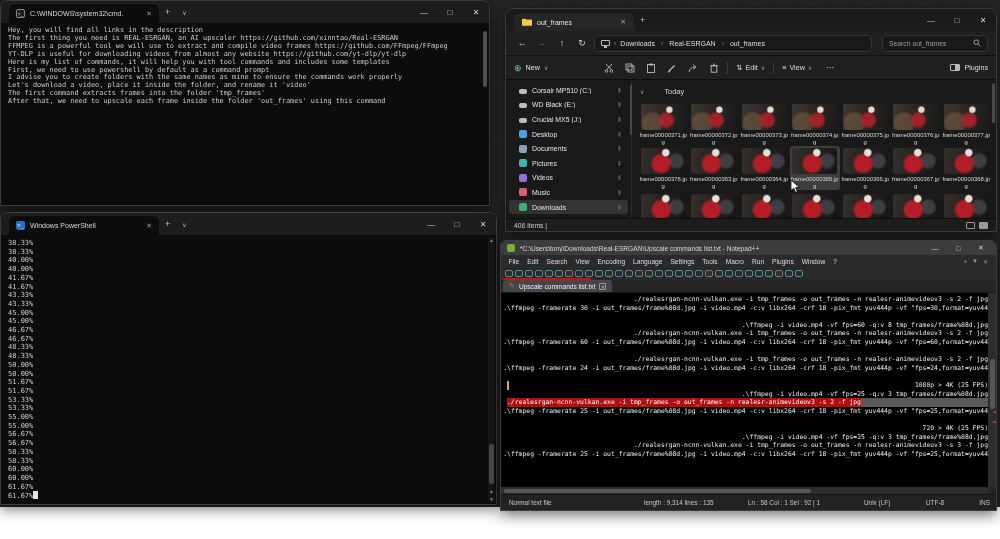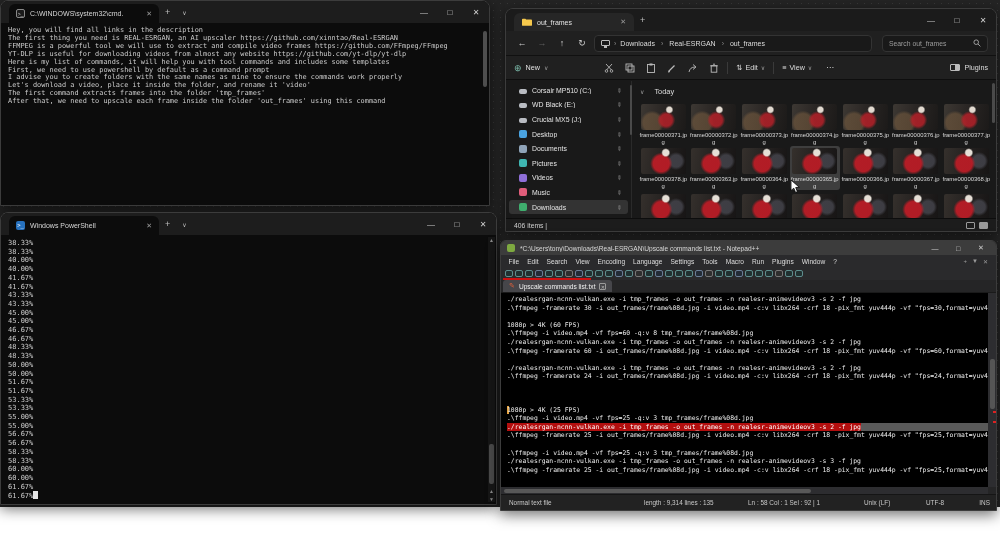--- a/index.html
+++ b/index.html
@@ -68,21 +68,21 @@
   .ic-desktop { background:#4aa3e0; }
   .ic-documents { background:#8fa3b8; }
   .ic-pictures { background:#3fb6b2; }
   .ic-videos { background:#8f6fd8; }
   .ic-music { background:#e05d7a; }
   .ic-downloads { background:#3fae6e; }
   .ic-recycle { background:#5f6f63; }
   .pin { color:#8f8f8f; font-size:6px; transform:rotate(45deg); }
   .sb-scroll { position:absolute; right:0; top:4px; width:2px; height:50px; background:#4a4a4a; border-radius:1px; }
   .exp-main { flex:1; position:relative; padding:4px 4px 0 6px; overflow:hidden; }
-  .group-hdr { display:flex; align-items:center; gap:10px; color:#dcdcdc; font-size:7.4px; margin:2px 0 6px 2px; }
+  .group-hdr { display:flex; align-items:center; gap:20px; color:#dcdcdc; font-size:7.4px; margin:2px 0 6px 2px; }
   .group-hdr .chev { font-size:6px; color:#9a9a9a; }
   .file-row { display:flex; }
   .cell { width:50.5px; display:flex; flex-direction:column; align-items:center; padding:2px 0 1px; border-radius:3px; }
   .cell.sel { background:#3e3e3e; }
   .thumb { width:45px; height:26px; border-radius:2px;
     background:
       radial-gradient(circle at 63% 22%, rgba(236,228,218,.95) 0 2.5px, rgba(236,228,218,0) 4px),
       radial-gradient(circle at 56% 62%, rgba(176,32,40,.88) 0 6px, rgba(176,32,40,0) 9px),
       radial-gradient(circle at 25% 72%, rgba(122,94,64,.55) 0 9px, transparent 12px),
       linear-gradient(100deg, #3d3833 0%, #2b2725 45%, #1c1a19 100%); }
@@ -114,22 +114,22 @@
   .np-ico { width:7.5px; height:7.5px; border:1px solid #5e8d8d; border-radius:2px; background:#203030; }
   .np-ico:nth-child(4n) { border-color:#6a7d96; background:#232b36; }
   .np-ico:nth-child(7n) { border-color:#777; background:#2e2e2e; }
   .red-underline { position:absolute; left:2px; bottom:0px; width:88px; height:2px; background:#cc1111; }
   .np-tabbar { height:13px; background:#252526; display:flex; align-items:flex-end; border-bottom:1px solid #1a1a1a; }
   .np-tab { display:flex; align-items:center; gap:4px; background:#46464a; height:12px; padding:0 6px; border-radius:3px 3px 0 0; margin-left:2px; }
   .np-tab-label { color:#f0f0f0; font-size:6.6px; white-space:nowrap; }
   .np-tab-mod { color:#e0603a; font-size:7px; }
   .np-tab-close { width:7px; height:7px; border:1px solid #9a9a9a; border-radius:1px; color:#bbb; font-size:5px; line-height:6px; text-align:center; }
   .np-editor { position:absolute; top:52px; left:0; right:8px; bottom:23px; background:#000; overflow:hidden; padding:2px 0 0 6px; }
-  .np-line { display:flex; font-family:"DejaVu Sans Mono", monospace; font-size:6.4px; line-height:8.6px; color:#ececec; white-space:pre; height:8.6px; }
-  .np-line.marked { box-shadow:inset 2px 0 0 #e8a33d;margin-top:16px; }
+  .np-line { display:flex; font-family:"DejaVu Sans Mono", monospace; font-size:6.4px; line-height:8.6px; color:#ececec; white-space:pre; height:8.6px;justify-content:flex-end; }
+  .np-line.marked { box-shadow:inset 2px 0 0 #e8a33d; }
   .np-line.hl .ln-text { background:#b30e0e; color:#fff; }
   .np-line.hl .ln-tail { flex:1; background:#595959; margin-right:0; }
   .np-vscroll { position:absolute; top:52px; right:0; width:8px; bottom:23px; background:#2d2d30; }
   .np-vscroll .thumb { position:absolute; left:1.5px; width:5px; top:34%; height:26%; background:#555; border-radius:2px; }
   .np-vscroll .mark { position:absolute; right:0; width:3px; height:2px; background:#d22; }
   .np-hscroll { position:absolute; left:0; right:8px; bottom:16px; height:7px; background:#2d2d30; }
   .np-hscroll .thumb { position:absolute; left:3px; top:1.5px; height:4px; width:63%; background:#585858; border-radius:2px; }
   .np-status { position:absolute; left:0; right:0; bottom:0; height:16px; background:#222; border-top:1px solid #151515; color:#c8c8c8; font-size:6.4px; }
   .np-status span { position:absolute; top:4px; white-space:nowrap; }
 
@@ -533,23 +533,20 @@
         <div class="np-line">
         <span class="ln-text">./realesrgan-ncnn-vulkan.exe -i tmp_frames -o out_frames -n realesr-animevideov3 -s 2 -f jpg</span><span class="ln-tail"></span>
       </div>
         <div class="np-line">
         <span class="ln-text">.\ffmpeg -framerate 30 -i out_frames/frame%08d.jpg -i video.mp4 -c:v libx264 -crf 18 -pix_fmt yuv444p -vf "fps=30,format=yuv44</span><span class="ln-tail"></span>
       </div>
         <div class="np-line">
         <span class="ln-text"></span><span class="ln-tail"></span>
       </div>
         <div class="np-line">
-        <span class="ln-text">1080p &gt; 4K (60 FPS)</span><span class="ln-tail"></span>
-      </div>
-        <div class="np-line">
         <span class="ln-text">.\ffmpeg -i video.mp4 -vf fps=60 -q:v 8 tmp_frames/frame%08d.jpg</span><span class="ln-tail"></span>
       </div>
         <div class="np-line">
         <span class="ln-text">./realesrgan-ncnn-vulkan.exe -i tmp_frames -o out_frames -n realesr-animevideov3 -s 2 -f jpg</span><span class="ln-tail"></span>
       </div>
         <div class="np-line">
         <span class="ln-text">.\ffmpeg -framerate 60 -i out_frames/frame%08d.jpg -i video.mp4 -c:v libx264 -crf 18 -pix_fmt yuv444p -vf "fps=60,format=yuv44</span><span class="ln-tail"></span>
       </div>
         <div class="np-line">
         <span class="ln-text"></span><span class="ln-tail"></span>
@@ -570,20 +567,23 @@
         <span class="ln-text">.\ffmpeg -i video.mp4 -vf fps=25 -q:v 3 tmp_frames/frame%08d.jpg</span><span class="ln-tail"></span>
       </div>
         <div class="np-line hl">
         <span class="ln-text">./realesrgan-ncnn-vulkan.exe -i tmp_frames -o out_frames -n realesr-animevideov3 -s 2 -f jpg</span><span class="ln-tail"></span>
       </div>
         <div class="np-line">
         <span class="ln-text">.\ffmpeg -framerate 25 -i out_frames/frame%08d.jpg -i video.mp4 -c:v libx264 -crf 18 -pix_fmt yuv444p -vf "fps=25,format=yuv44</span><span class="ln-tail"></span>
       </div>
         <div class="np-line">
         <span class="ln-text"></span><span class="ln-tail"></span>
+      </div>
+        <div class="np-line">
+        <span class="ln-text">720 &gt; 4K (25 FPS)</span><span class="ln-tail"></span>
       </div>
         <div class="np-line">
         <span class="ln-text">.\ffmpeg -i video.mp4 -vf fps=25 -q:v 3 tmp_frames/frame%08d.jpg</span><span class="ln-tail"></span>
       </div>
         <div class="np-line">
         <span class="ln-text">./realesrgan-ncnn-vulkan.exe -i tmp_frames -o out_frames -n realesr-animevideov3 -s 3 -f jpg</span><span class="ln-tail"></span>
       </div>
         <div class="np-line">
         <span class="ln-text">.\ffmpeg -framerate 25 -i out_frames/frame%08d.jpg -i video.mp4 -c:v libx264 -crf 18 -pix_fmt yuv444p -vf "fps=25,format=yuv44</span><span class="ln-tail"></span>
       </div>

